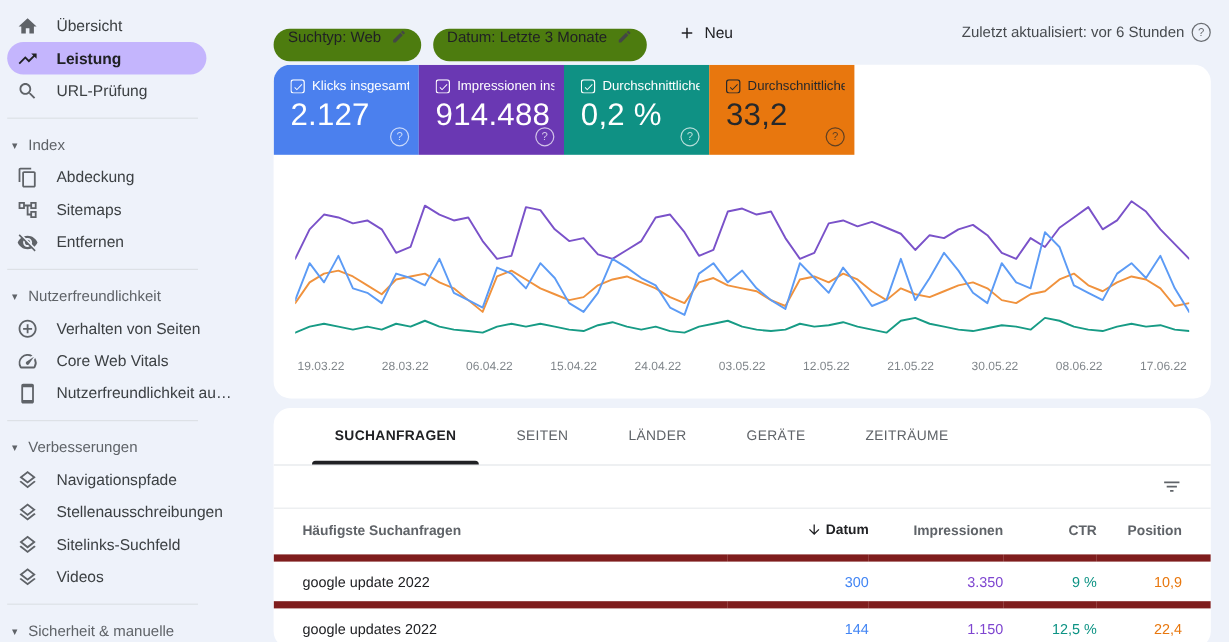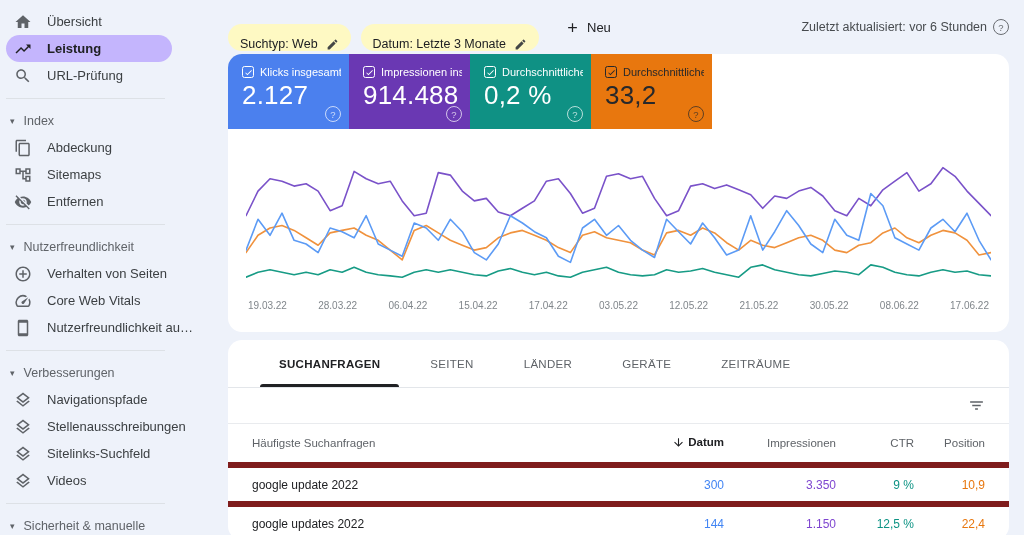--- a/index.html
+++ b/index.html
@@ -18,21 +18,21 @@
   .s-item.active{background:#c4b5fd;border-radius:14px;margin:0 40px 0 6px;padding-left:8px;color:#202124;font-weight:700;}
   .s-item.active .s-icon svg{fill:#202124;}
   .s-divider{height:1px;background:#dde1e6;margin:9px 47px 9px 6px;}
   .s-header{display:flex;align-items:flex-start;gap:9px;padding:5px 30px 5px 10px;
             font-size:12.5px;color:#5f6368;line-height:16px;cursor:pointer;}
   .tri{font-size:9px;line-height:16px;color:#5f6368;flex:0 0 auto;}
 
   
   .main{flex:1;padding:0 16px;box-sizing:border-box;}
   .topbar{display:flex;align-items:center;height:54px;gap:10px;}
-  .chip{display:flex;align-items:flex-end;gap:8px;background:#fef9c3;border-radius:14px;height:27px;
+  .chip{display:flex;align-items:flex-start;gap:8px;background:#4d7c0f;border-radius:14px;height:27px;
         padding:0 12px;font-size:12.5px;color:#202124;cursor:pointer;white-space:nowrap;margin-top:20px;}
   .chip svg{width:13px;height:13px;fill:#444746;}
   .new-btn{display:flex;align-items:center;gap:7px;margin-left:16px;font-size:13px;font-weight:500;color:#202124;cursor:pointer;}
   .new-btn svg{width:15px;height:15px;fill:#202124;}
   .last-updated{margin-left:auto;display:flex;align-items:center;gap:6px;font-size:12.5px;color:#474b4f;}
   .help-circle{width:14px;height:14px;border:1.2px solid currentColor;border-radius:50%;
                font-size:9.5px;display:flex;align-items:center;justify-content:center;flex:0 0 auto;opacity:.8;}
 
   .card{background:#fff;border-radius:14px;width:781px;overflow:hidden;box-sizing:border-box;}
   .chart-card{height:278px;}
@@ -56,21 +56,21 @@
   .table-card{margin-top:8px;height:200px;}
   .tabs{display:flex;align-items:stretch;height:47px;border-bottom:1px solid #e3e6ea;padding-left:26px;}
   .tab{display:flex;align-items:center;padding:0 25px;font-size:11.5px;letter-spacing:.3px;
        color:#5f6368;font-weight:500;position:relative;cursor:pointer;white-space:nowrap;}
   .tab.active{color:#202124;font-weight:700;}
   .tab.active::after{content:"";position:absolute;left:6px;right:6px;bottom:0;height:3px;background:#202124;border-radius:3px 3px 0 0;}
   .filter-row{height:35px;display:flex;align-items:center;justify-content:flex-end;padding-right:24px;border-bottom:1px solid #e9ebee;}
   .filter-row svg{width:17px;height:17px;fill:#5f6368;cursor:pointer;}
 
   table{width:100%;border-collapse:collapse;font-size:12px;table-layout:fixed;}
-  th{font-weight:400;font-size:11.5px;color:#5f6368;height:38px;}
+  th{font-weight:700;font-size:11.5px;color:#5f6368;height:38px;}
   th,td{padding:0;}
   .col-query{text-align:left;padding-left:24px;}
   .num{text-align:right;}
   .th-klicks{color:#202124;font-weight:700;}
   .th-klicks .sort-wrap{display:inline-flex;align-items:center;gap:3px;}
   .th-klicks svg{width:13px;height:13px;fill:#202124;}
   td{height:33px;border-top:6px solid #7f1d1d;color:#202124;}
   .last-col{padding-right:24px;}
 </style>
 </head>
@@ -316,21 +316,21 @@
             <polyline points="0.0,59.7 12.0,35.1 24.0,22.8 36.0,25.2 48.1,30.1 60.1,27.7 72.1,35.1 84.1,54.7 96.1,49.8 108.1,15.4 120.2,22.8 132.2,27.7 144.2,25.2 156.2,44.9 168.2,59.7 180.2,57.2 192.3,16.6 204.3,19.1 216.3,35.1 228.3,44.9 240.3,42.4 252.3,56.0 264.4,59.7 276.4,52.3 288.4,44.9 300.4,25.2 312.4,22.8 324.4,37.5 336.5,57.2 348.5,52.3 360.5,20.3 372.5,17.8 384.5,22.8 396.5,20.3 408.5,42.4 420.6,59.7 432.6,54.7 444.6,30.1 456.6,27.7 468.6,32.6 480.6,28.9 492.7,33.8 504.7,38.8 516.7,52.3 528.7,40.0 540.7,42.4 552.7,35.1 564.8,31.4 576.8,40.0 588.8,54.7 600.8,59.7 612.8,42.4 624.8,49.8 636.9,33.8 648.9,25.2 660.9,16.6 672.9,35.1 684.9,27.7 696.9,11.7 709.0,20.3 721.0,35.1 733.0,47.4 745.0,59.7" fill="none" stroke="#7a52c9" stroke-width="1.6" stroke-linejoin="round" stroke-linecap="round"></polyline>
             <polyline points="0.0,96.6 12.0,79.3 24.0,72.0 36.0,69.5 48.1,74.4 60.1,81.8 72.1,89.2 84.1,76.9 96.1,74.4 108.1,72.0 120.2,79.3 132.2,84.3 144.2,94.1 156.2,103.9 168.2,74.4 180.2,69.5 192.3,76.9 204.3,84.3 216.3,89.2 228.3,94.1 240.3,91.6 252.3,81.8 264.4,76.9 276.4,74.4 288.4,79.3 300.4,84.3 312.4,91.6 324.4,96.6 336.5,79.3 348.5,75.7 360.5,81.8 372.5,84.3 384.5,86.7 396.5,94.1 408.5,99.0 420.6,76.9 432.6,74.4 444.6,79.3 456.6,72.0 468.6,76.9 480.6,86.7 492.7,94.1 504.7,84.3 516.7,89.2 528.7,91.6 540.7,86.7 552.7,81.8 564.8,79.3 576.8,84.3 588.8,94.1 600.8,96.6 612.8,89.2 624.8,86.7 636.9,76.9 648.9,72.0 660.9,81.8 672.9,86.7 684.9,79.3 696.9,74.4 709.0,76.9 721.0,84.3 733.0,99.0 745.0,96.6" fill="none" stroke="#f0923d" stroke-width="1.6" stroke-linejoin="round" stroke-linecap="round"></polyline>
             <polyline points="0.0,94.1 12.0,63.3 24.0,79.3 36.0,57.2 48.1,84.3 60.1,88.0 72.1,96.6 84.1,72.0 96.1,75.7 108.1,81.8 120.2,59.7 132.2,88.0 144.2,94.1 156.2,100.3 168.2,67.0 180.2,72.0 192.3,84.3 204.3,63.3 216.3,75.7 228.3,96.6 240.3,103.9 252.3,88.0 264.4,59.7 276.4,67.0 288.4,75.7 300.4,81.8 312.4,100.3 324.4,106.4 336.5,72.0 348.5,63.3 360.5,79.3 372.5,69.5 384.5,84.3 396.5,94.1 408.5,101.5 420.6,63.3 432.6,75.7 444.6,88.0 456.6,67.0 468.6,81.8 480.6,99.0 492.7,94.1 504.7,59.7 516.7,94.1 528.7,75.7 540.7,54.7 552.7,69.5 564.8,88.0 576.8,96.6 588.8,63.3 600.8,79.3 612.8,84.3 624.8,37.5 636.9,49.8 648.9,81.8 660.9,88.0 672.9,94.1 684.9,72.0 696.9,63.3 709.0,75.7 721.0,57.2 733.0,84.3 745.0,103.9" fill="none" stroke="#5c9bf5" stroke-width="1.6" stroke-linejoin="round" stroke-linecap="round"></polyline>
             <polyline points="0.0,121.2 12.0,116.2 24.0,113.8 36.0,116.2 48.1,118.7 60.1,116.2 72.1,118.7 84.1,113.8 96.1,116.2 108.1,111.3 120.2,116.2 132.2,118.7 144.2,119.9 156.2,121.2 168.2,116.2 180.2,113.8 192.3,116.2 204.3,113.8 216.3,116.2 228.3,118.7 240.3,119.9 252.3,115.0 264.4,112.5 276.4,116.2 288.4,118.7 300.4,116.2 312.4,119.9 324.4,121.2 336.5,116.2 348.5,113.8 360.5,111.3 372.5,116.2 384.5,118.7 396.5,119.9 408.5,118.7 420.6,113.8 432.6,116.2 444.6,115.0 456.6,112.5 468.6,116.2 480.6,118.7 492.7,121.2 504.7,111.3 516.7,108.9 528.7,113.8 540.7,116.2 552.7,118.7 564.8,119.9 576.8,117.5 588.8,115.0 600.8,116.2 612.8,118.7 624.8,108.9 636.9,111.3 648.9,116.2 660.9,118.7 672.9,119.9 684.9,116.2 696.9,113.8 709.0,116.2 721.0,115.0 733.0,118.7 745.0,119.9" fill="none" stroke="#179b85" stroke-width="1.6" stroke-linejoin="round" stroke-linecap="round"></polyline>
           </svg>
         <div class="x-axis" id="x-axis">
             <span>19.03.22</span>
             <span>28.03.22</span>
             <span>06.04.22</span>
             <span>15.04.22</span>
-            <span>17.04.22</span>
+            <span>24.04.22</span>
             <span>03.05.22</span>
             <span>12.05.22</span>
             <span>21.05.22</span>
             <span>30.05.22</span>
             <span>08.06.22</span>
             <span>17.06.22</span>
           </div>
       </div>
     </section>
 

